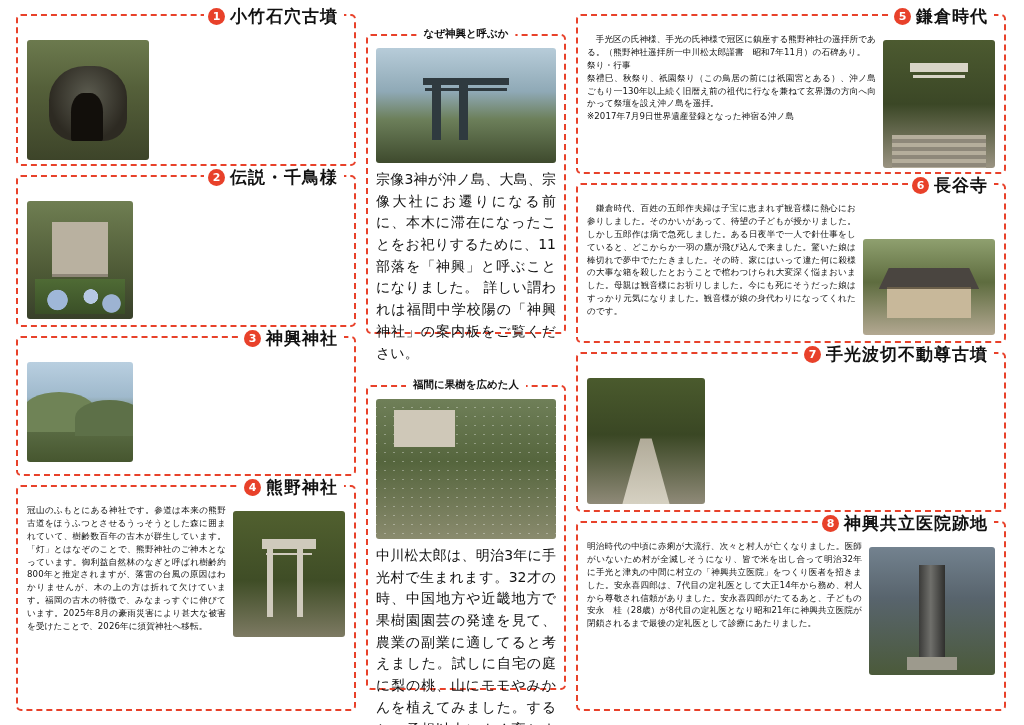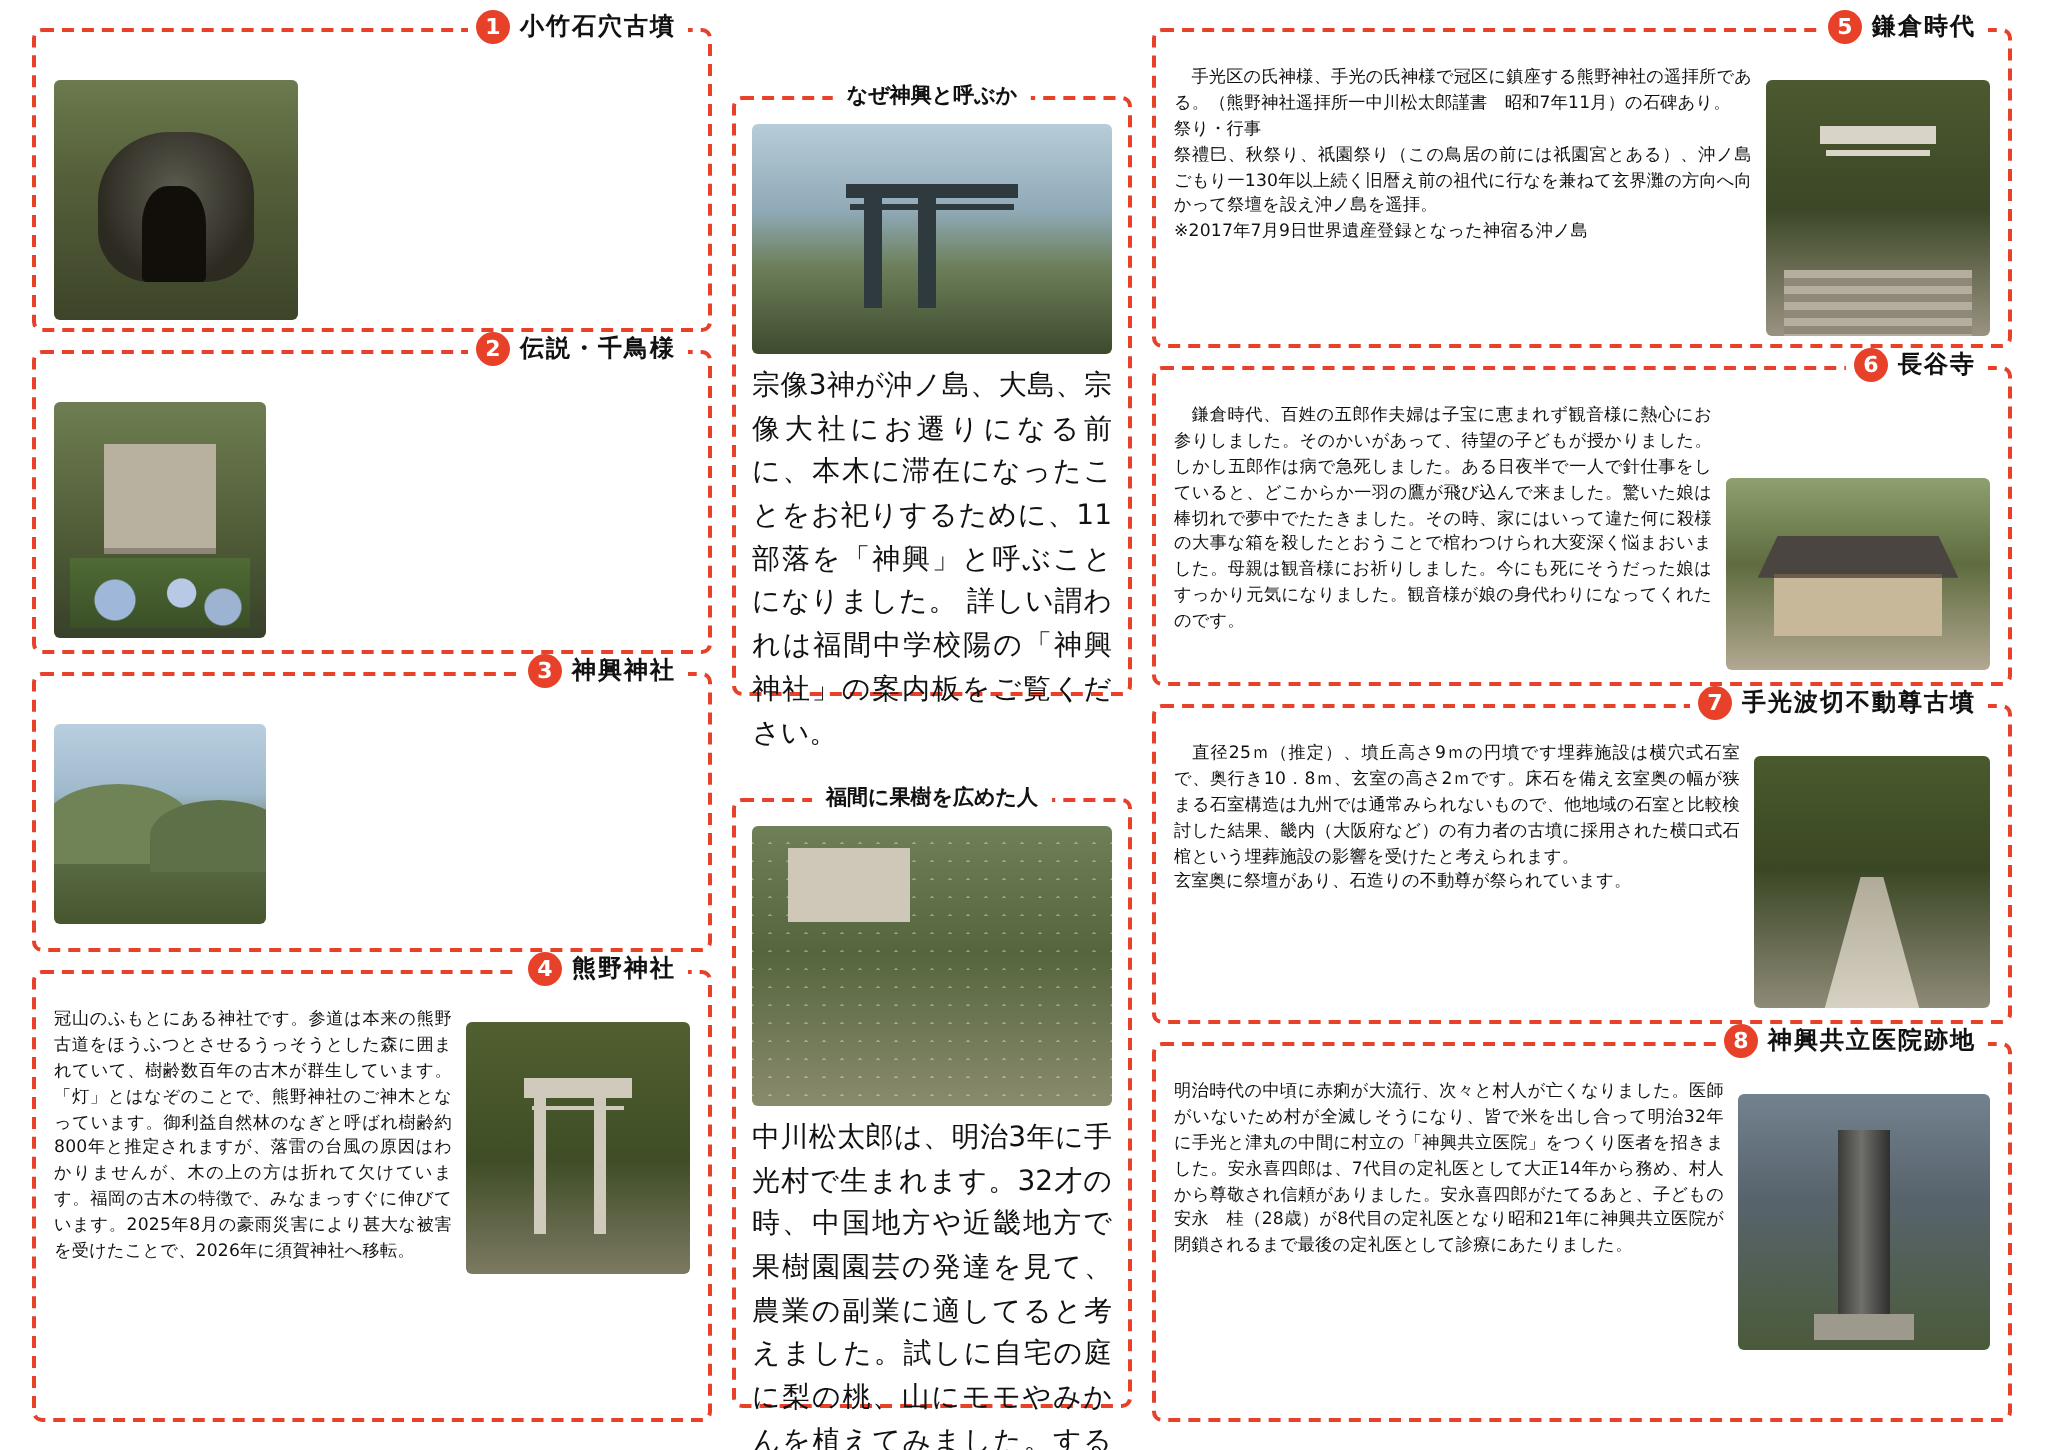--- a/index.html
+++ b/index.html
@@ -71,21 +71,21 @@
     align-items:center;justify-content:center;
     width:17px;height:17px;
     border-radius:50%;
     background:#e8412a;
     color:#fff;
     font-size:11px;
     font-weight:bold;
     line-height:1;
   }
   .t-label{
-    font-size:12px;
+    font-size:17px;
     font-weight:bold;
     color:#111;
     letter-spacing:1px;
   }
 
   
   .midbox{
     position:relative;
     border:2px dashed #e8412a;
     border-radius:5px;
@@ -233,21 +233,21 @@
         <div class="body">
           <div class="txt" style="padding-top:9px">冠山のふもとにある神社です。参道は本来の熊野古道をほうふつとさせるうっそうとした森に囲まれていて、樹齢数百年の古木が群生しています。「灯」とはなぞのことで、熊野神社のご神木となっています。御利益自然林のなぎと呼ばれ樹齢約800年と推定されますが、落雷の台風の原因はわかりませんが、木の上の方は折れて欠けています。福岡の古木の特徴で、みなまっすぐに伸びています。2025年8月の豪雨災害により甚大な被害を受けたことで、2026年に須賀神社へ移転。</div>
         </div>
         <div class="photo ph ph4" style="width:112px;height:126px;margin-top:16px"></div>
       </div>
 
     </div>
 
     <div class="col col-mid">
 
-      <div class="midbox" style="height:300px;margin-top:34px">
+      <div class="midbox" style="height:300px;margin-top:20px">
         <div class="mid-title">なぜ神興と呼ぶか</div>
         <div class="mid-photo ph phm1" style="height:115px"></div>
         <div class="mid-txt">宗像3神が沖ノ島、大島、宗像大社にお遷りになる前に、本木に滞在になったことをお祀りするために、11部落を「神興」と呼ぶことになりました。
 詳しい謂われは福間中学校陽の「神興神社」の案内板をご覧ください。</div>
       </div>
 
       <div class="midbox" style="height:305px;margin-top:42px">
         <div class="mid-title">福間に果樹を広めた人</div>
         <div class="mid-photo ph phm2" style="height:140px"></div>
         <div class="mid-txt">中川松太郎は、明治3年に手光村で生まれます。32才の時、中国地方や近畿地方で果樹園園芸の発達を見て、農業の副業に適してると考えました。試しに自宅の庭に梨の桃、山にモモやみかんを植えてみました。すると、予想以上によく育ちました。希望する人に苗木を分け、栽培の方法を教えました。福間に果樹栽培を奨励都に実物会を組織し、福間地域の果樹栽培の発展に貢献しました。</div>
@@ -280,24 +280,20 @@
           <div class="txt" style="padding-top:9px">　鎌倉時代、百姓の五郎作夫婦は子宝に恵まれず観音様に熱心にお参りしました。そのかいがあって、待望の子どもが授かりました。しかし五郎作は病で急死しました。ある日夜半で一人で針仕事をしていると、どこからか一羽の鷹が飛び込んで来ました。驚いた娘は棒切れで夢中でたたきました。その時、家にはいって違た何に殺様の大事な箱を殺したとおうことで棺わつけられ大変深く悩まおいました。母親は観音様にお祈りしました。今にも死にそうだった娘はすっかり元気になりました。観音様が娘の身代わりになってくれたのです。</div>
         </div>
         <div class="photo ph ph6" style="width:132px;height:96px;margin-top:46px"></div>
       </div>
 
       <div class="entry" style="height:160px">
         <div class="title-pill">
           <span class="num">7</span>
           <span class="t-label">手光波切不動尊古墳</span>
         </div>
-        <div class="body">
-          <div class="txt" style="padding-top:9px;white-space:pre-line">　直径25ｍ（推定）、墳丘高さ9ｍの円墳です埋葬施設は横穴式石室で、奥行き10．8ｍ、玄室の高さ2ｍです。床石を備え玄室奥の幅が狭まる石室構造は九州では通常みられないもので、他地域の石室と比較検討した結果、畿内（大阪府など）の有力者の古墳に採用された横口式石棺という埋葬施設の影響を受けたと考えられます。
-玄室奥に祭壇があり、石造りの不動尊が祭られています。</div>
-        </div>
         <div class="photo ph ph7" style="width:118px;height:126px;margin-top:16px"></div>
       </div>
 
       <div class="entry" style="flex:1 1 auto">
         <div class="title-pill">
           <span class="num">8</span>
           <span class="t-label">神興共立医院跡地</span>
         </div>
         <div class="body">
           <div class="txt" style="padding-top:9px">明治時代の中頃に赤痢が大流行、次々と村人が亡くなりました。医師がいないため村が全滅しそうになり、皆で米を出し合って明治32年に手光と津丸の中間に村立の「神興共立医院」をつくり医者を招きました。安永喜四郎は、7代目の定礼医として大正14年から務め、村人から尊敬され信頼がありました。安永喜四郎がたてるあと、子どもの安永　桂（28歳）が8代目の定礼医となり昭和21年に神興共立医院が閉鎖されるまで最後の定礼医として診療にあたりました。</div>

